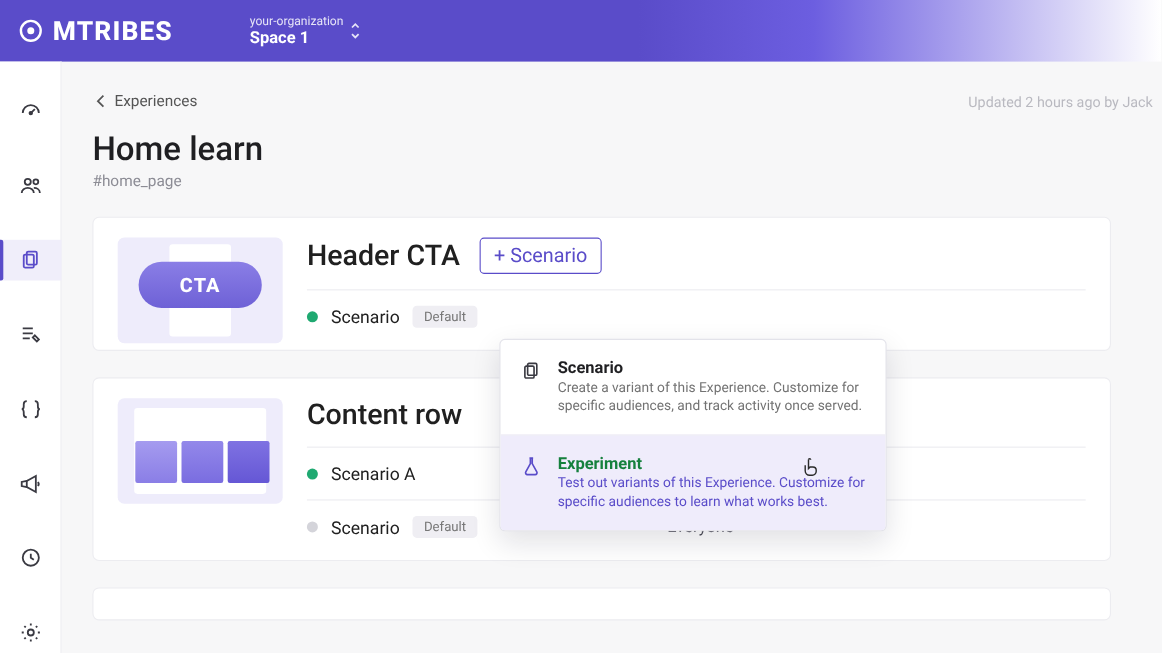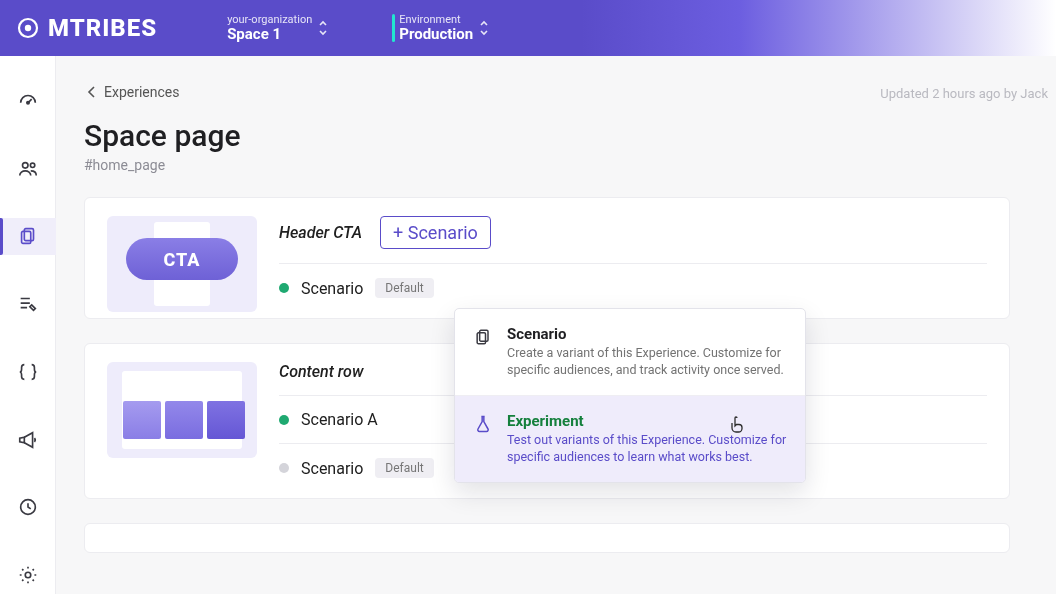--- a/index.html
+++ b/index.html
@@ -71,21 +71,21 @@
   .thumb.row { gap: 0px; position: relative; }
   .thumb.row .paper { width: 120px; height: 78px; background:#fff; border-radius:3px; position:relative; }
   .thumb.row .tiles { position:absolute; left: 16px; top: 39px; display:flex; gap:4px; }
   .thumb.row .tile { width: 38px; height: 38px; border-radius:2px; }
   .grad1 { background: linear-gradient(180deg,#a59bef,#8a7ee6); }
   .grad2 { background: linear-gradient(180deg,#9388ea,#7a6de0); }
   .grad3 { background: linear-gradient(180deg,#7f72e2,#6557d5); }
 
   .card-body { flex:1; }
   .card-head { display:flex; align-items:center; gap:18px; }
-  .card-title { font-size: 16px; font-weight: 500; font-style: italic; }
+  .card-title { font-size: 26px; font-weight: 500; }
   .btn-outline {
     border: 1px solid #5a4cc9; color:#5a4cc9; background:#fff;
     padding: 5px 12px; font-size: 18px; border-radius: 4px; cursor: pointer;
     font-family: inherit;
   }
   .divider { border: none; border-top: 1px solid #ececf0; margin-top: 14px; }
 
   .scenario-row { display:flex; align-items:center; padding: 14px 0; font-size:16px; }
   .dot { width: 10px; height: 10px; border-radius: 50%; margin-right: 12px; }
   .dot.green { background:#1fa971; }
@@ -138,31 +138,20 @@
       <div class="texts">
         <span class="small">your-organization</span>
         <span class="big">Space 1</span>
       </div>
       <svg class="chev-updown" viewBox="0 0 12 16" stroke="#fff" stroke-width="1.6" fill="none">
         <polyline points="3,5 6,2 9,5"></polyline>
           <polyline points="3,11 6,14 9,11"></polyline>
       </svg>
     </div>
 
-    <div class="selector sep-sel">
-      <div class="marker" style="background:#21e6cf"></div>
-      <div class="texts">
-        <span class="small">Environment</span>
-        <span class="big">Production</span>
-      </div>
-      <svg class="chev-updown" viewBox="0 0 12 16" stroke="#fff" stroke-width="1.6" fill="none">
-        <polyline points="3,5 6,2 9,5"></polyline>
-          <polyline points="3,11 6,14 9,11"></polyline>
-      </svg>
-    </div>
   </div>
 </div>
 
 <div class="shell">
 
   <div class="sidebar">
     <div class="sbitem">
       <svg viewBox="0 0 24 24" fill="none" stroke="currentColor" stroke-width="1.8">
         <path d="M4 14a8 8 0 1 1 16 0"></path>
           <path d="M12 14l4-4"></path>
@@ -218,21 +207,21 @@
 
   <div class="main">
     <div class="crumbs">
       <svg class="chev" viewBox="0 0 16 16" fill="none" stroke="#555" stroke-width="1.6">
         <polyline points="10,3 5,8 10,13"></polyline>
       </svg>
       <span>Experiences</span>
     </div>
     <div class="updated">Updated 2 hours ago by Jack</div>
 
-    <h1 class="title">Space page</h1>
+    <h1 class="title">Home learn</h1>
     <div class="slug">#home_page</div>
 
     <div class="card">
       <div class="thumb">
         <div class="cta-shape">
           <div class="paper"></div>
           <div class="pill">CTA</div>
         </div>
       </div>
       <div class="card-body">

